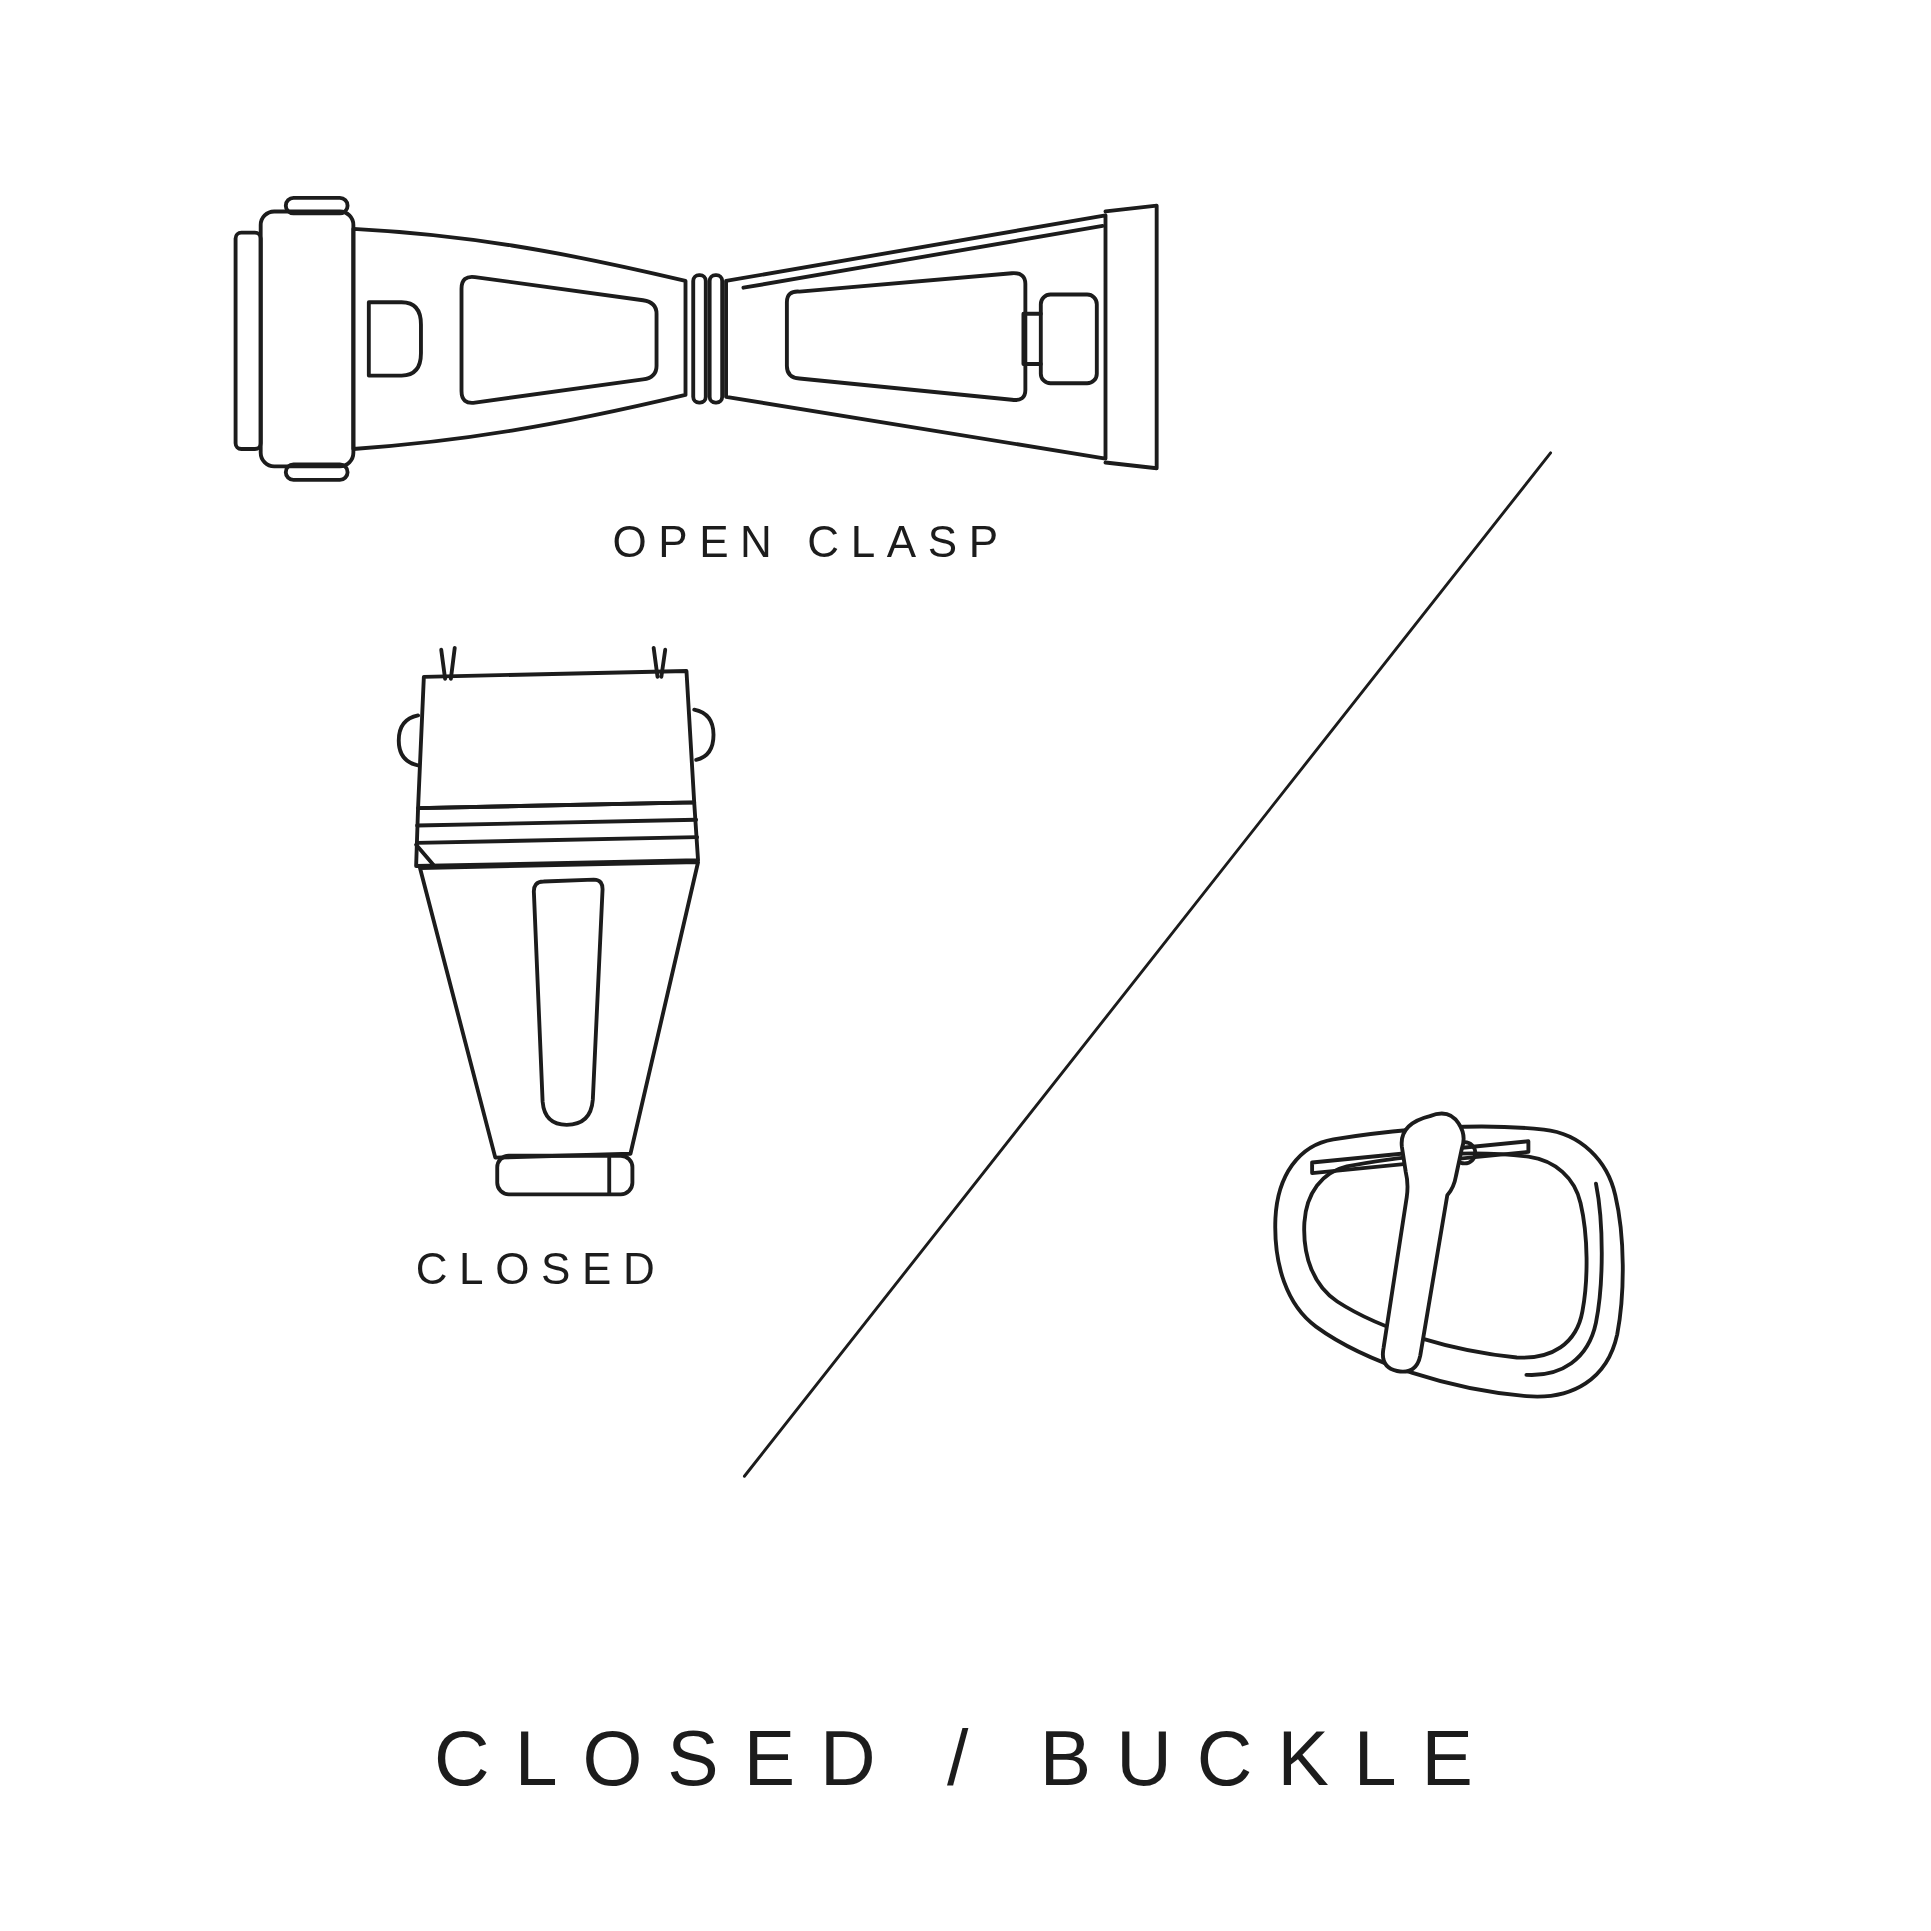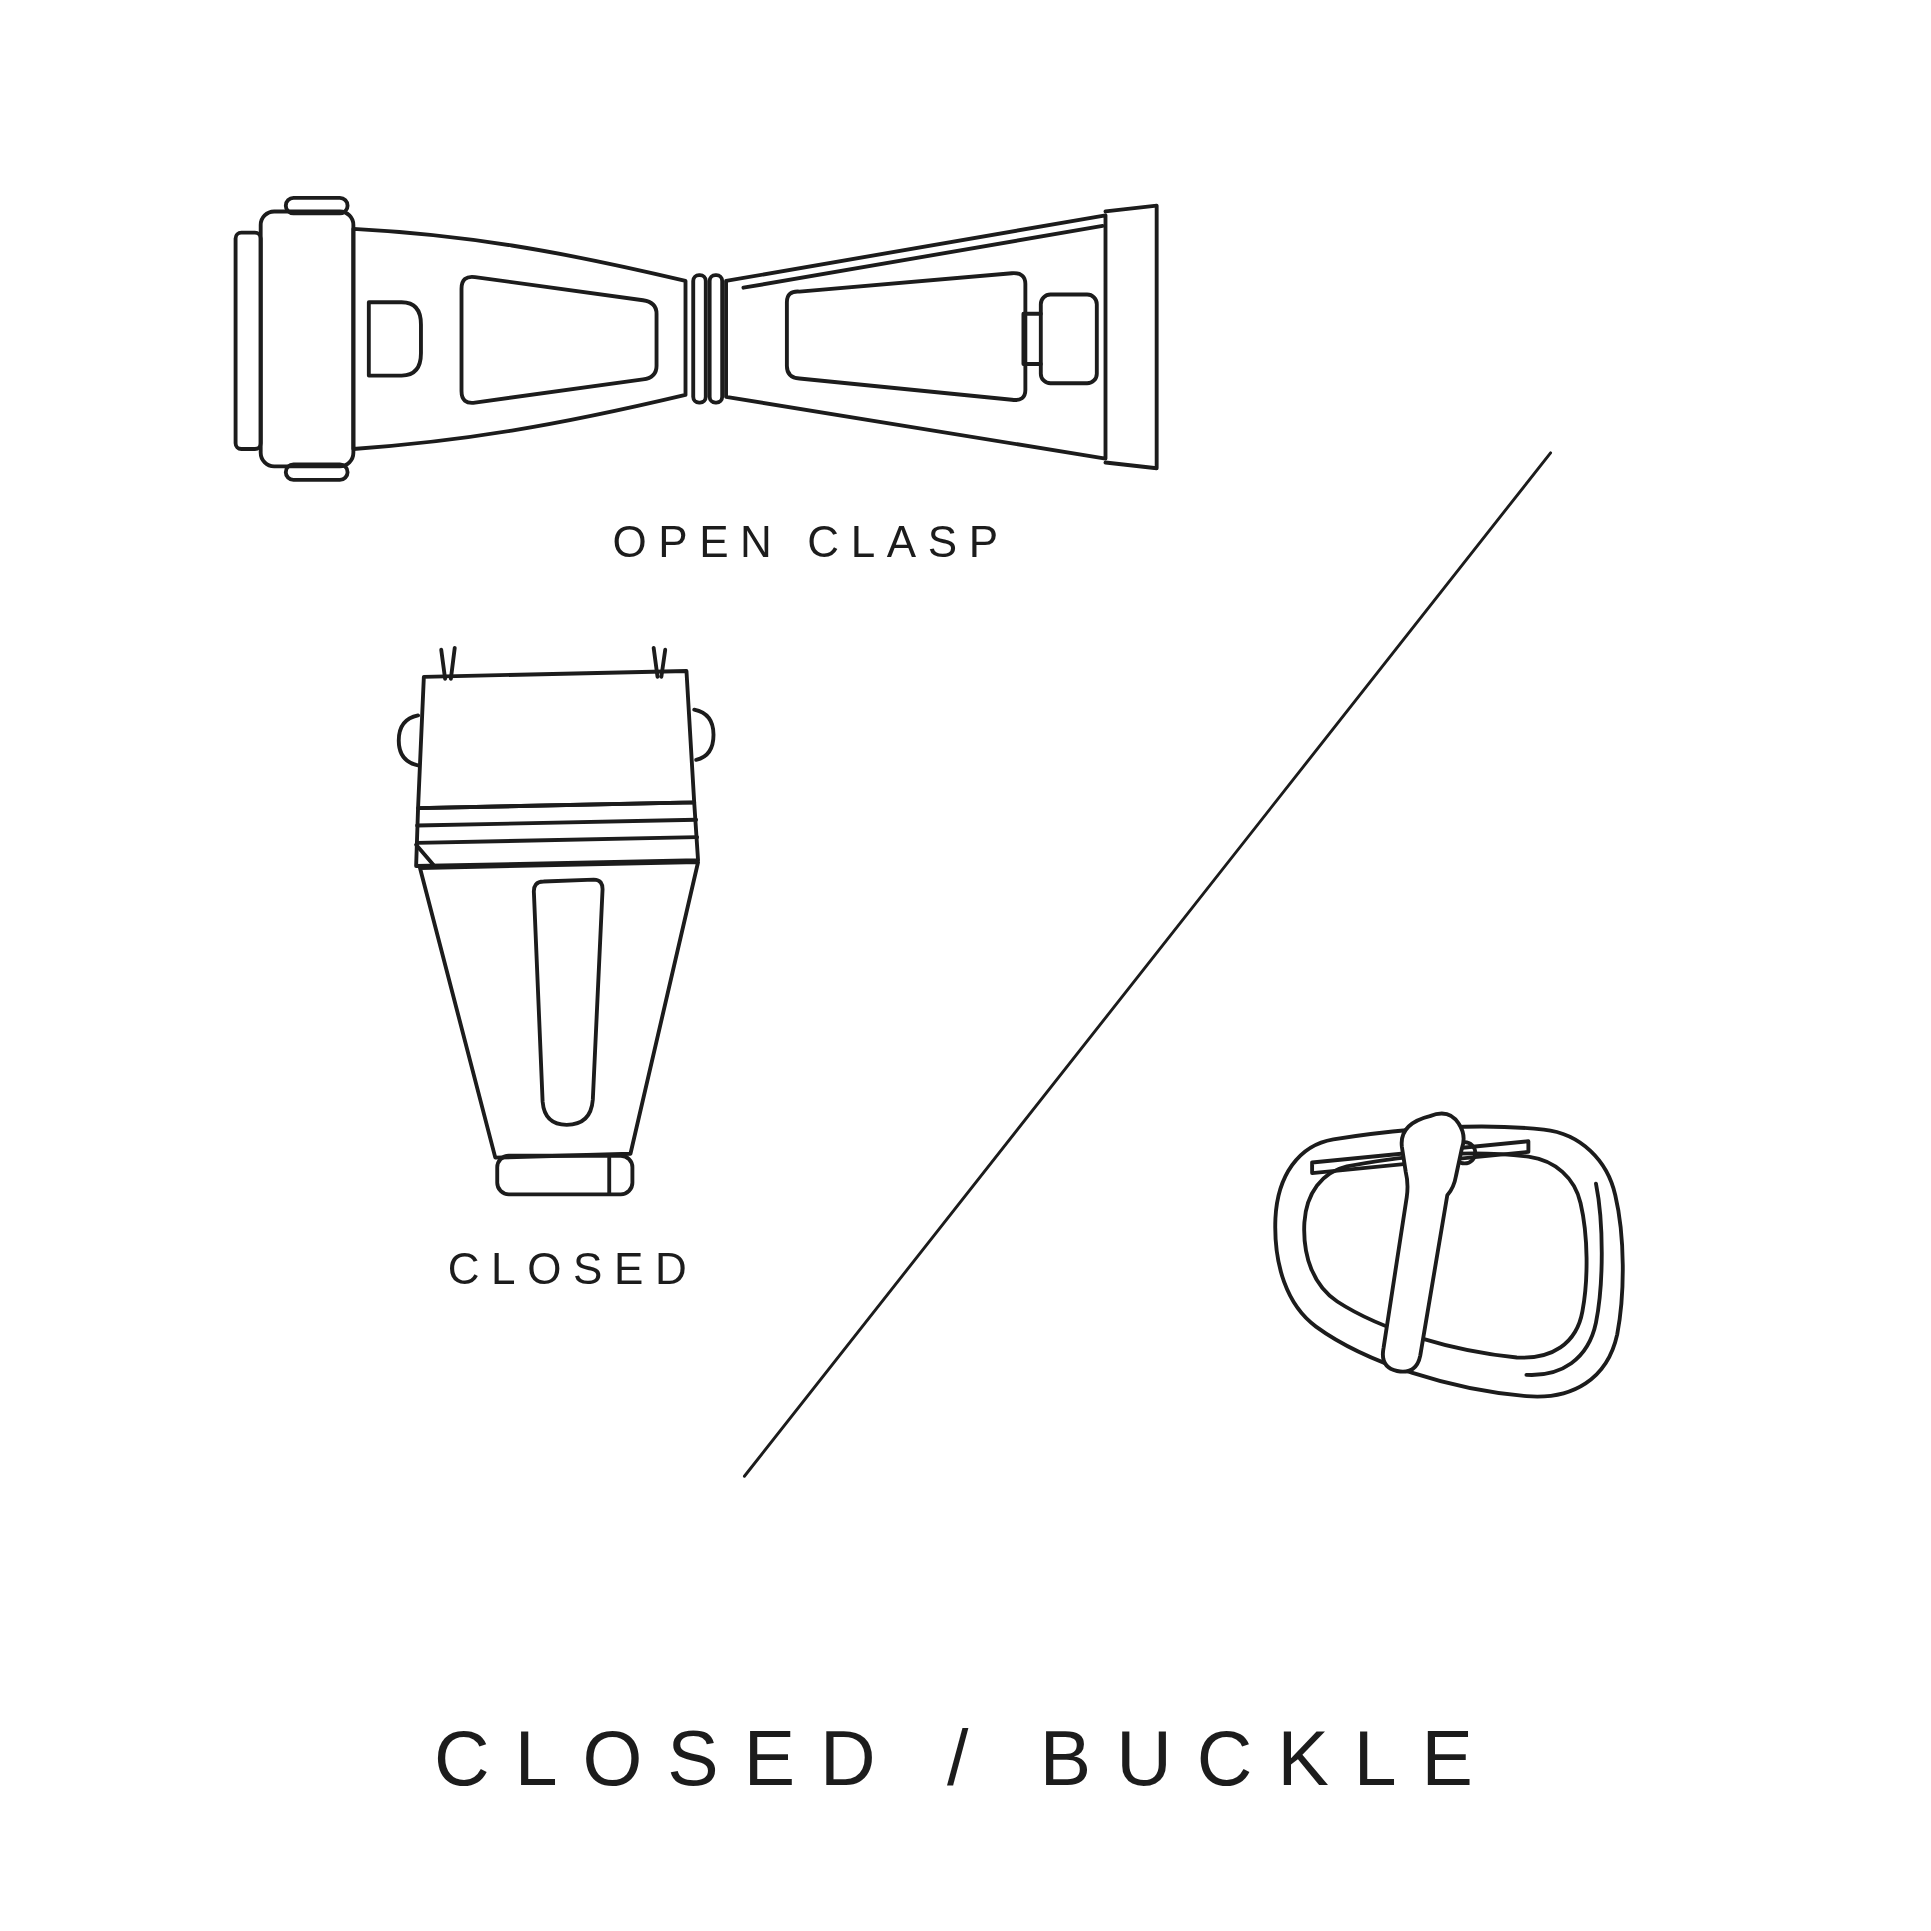--- a/index.html
+++ b/index.html
@@ -104,18 +104,18 @@
 
       <circle cx="232" cy="64" r="11"></circle>
 
       <path class="white" d="M196,26 Q216,18 226,34 Q234,46 229,60 L223,88 Q221,100 214,108 L186,274 Q182,294 162,290 Q144,286 148,266 L172,110 Q174,96 171,84 L167,58 Q164,34 196,26 Z"></path>
     </g>
 
   </svg>
 
   <div class="label" style="left:811px; top:517px;">OPEN CLASP</div>
 
-  <div class="label" style="left:573px; top:1244px;text-align:center;">CLOSED</div>
+  <div class="label" style="left:541px; top:1244px;text-align:center;">CLOSED</div>
 
   <div class="title" style="left:966px; top:1714px;">CLOSED / BUCKLE</div>
 
 </div>
 
 
 </body></html>

